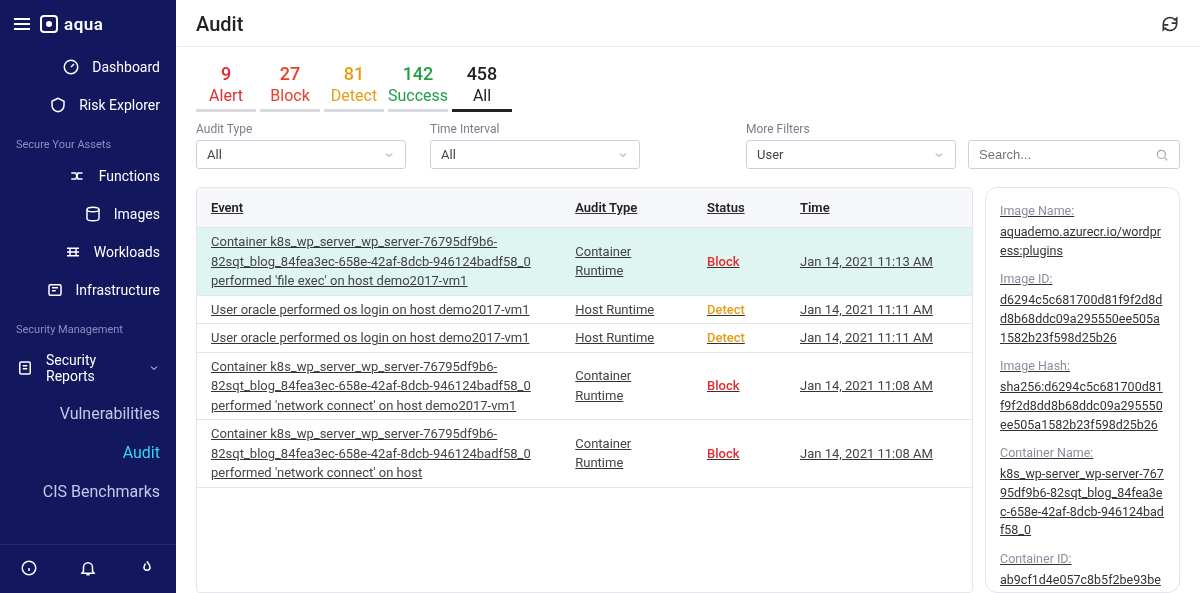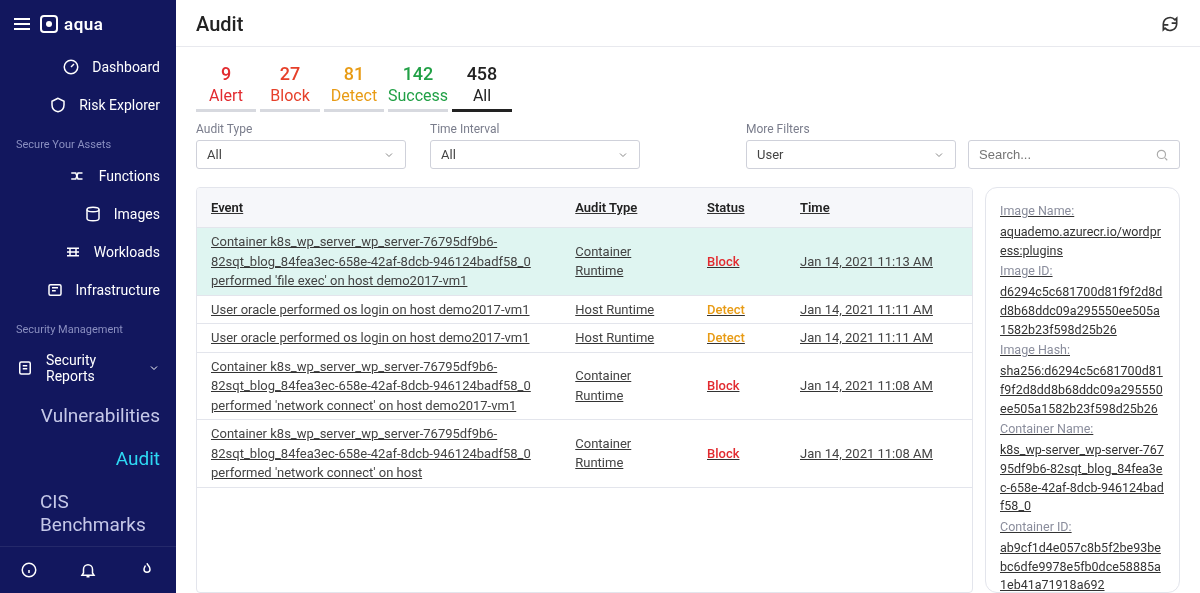--- a/index.html
+++ b/index.html
@@ -10,21 +10,21 @@
   .sidebar-header { display: flex; align-items: center; padding: 14px 14px; gap: 10px; }
   .hamburger { display: flex; flex-direction: column; gap: 3px; cursor: pointer; }
   .hamburger span { width: 16px; height: 2px; background: #fff; }
   .logo { display: flex; align-items: center; gap: 6px; }
   .logo-mark { width: 18px; height: 18px; border: 2px solid #fff; border-radius: 4px; position: relative; }
   .logo-mark::after { content:""; position:absolute; width:6px; height:6px; background:#fff; border-radius:50%; top:4px; left:4px; }
   .logo-text { font-size: 17px; font-weight: 600; letter-spacing: 0.5px; color:#fff; }
   
   .nav-item { display: flex; align-items: center; gap: 12px; padding: 10px 16px; cursor: pointer; color: #fff; font-size: 14px; justify-content: flex-end; }
   .nav-item .icon { width: 18px; height: 18px; display:flex; align-items:center; justify-content:center; }
-  .nav-item.sub { padding-left: 40px; font-size: 19px; color: #c5c8e8; }
+  .nav-item.sub { padding-left: 40px; font-size: 16px; color: #c5c8e8; }
   .nav-item.sub.active { color: #2ed8f3; }
   .nav-item .chevron { margin-left: auto; }
   
   .nav-section-label { font-size: 11px; color: #8a8fc0; padding: 14px 16px 6px; }
   
   .sidebar-footer { margin-top: auto; display: flex; justify-content: space-around; padding: 12px 0 14px; border-top: 1px solid rgba(255,255,255,0.08); }
   .sidebar-footer .foot-icon { width: 22px; height: 22px; display:flex; align-items:center; justify-content:center; cursor:pointer; }
   
   
   .main { flex: 1; display: flex; flex-direction: column; overflow: hidden; }
@@ -62,21 +62,21 @@
   tbody tr.selected { background: #dff5f1; }
   .st-block { color: #e22b30; font-weight:500;}
   .st-detect { color: #e89b14; font-weight:500;}
   
   .col-event { width: 47%; }
   .col-type { width: 17%; }
   .col-status { width: 12%; }
   .col-time { width: 24%; }
   
   .details-panel { width: 195px; border: 1px solid #e3e5ec; border-radius: 12px; padding: 14px 14px; font-size: 12.5px; line-height: 1.5; color: #444; word-break: break-all; overflow-y:auto; }
-  .details-panel .det-label { color: #8a8d9c; margin-top: 2px; }
+  .details-panel .det-label { color: #8a8d9c; margin-top: 10px; }
   .details-panel .det-label:first-child { margin-top: 0; }
   .details-panel .det-value { color: #333; margin-top: 2px; }
   
   svg { display:block; }
 </style>
 </head>
 <body>
 
 <div class="sidebar">
   <div class="sidebar-header">

